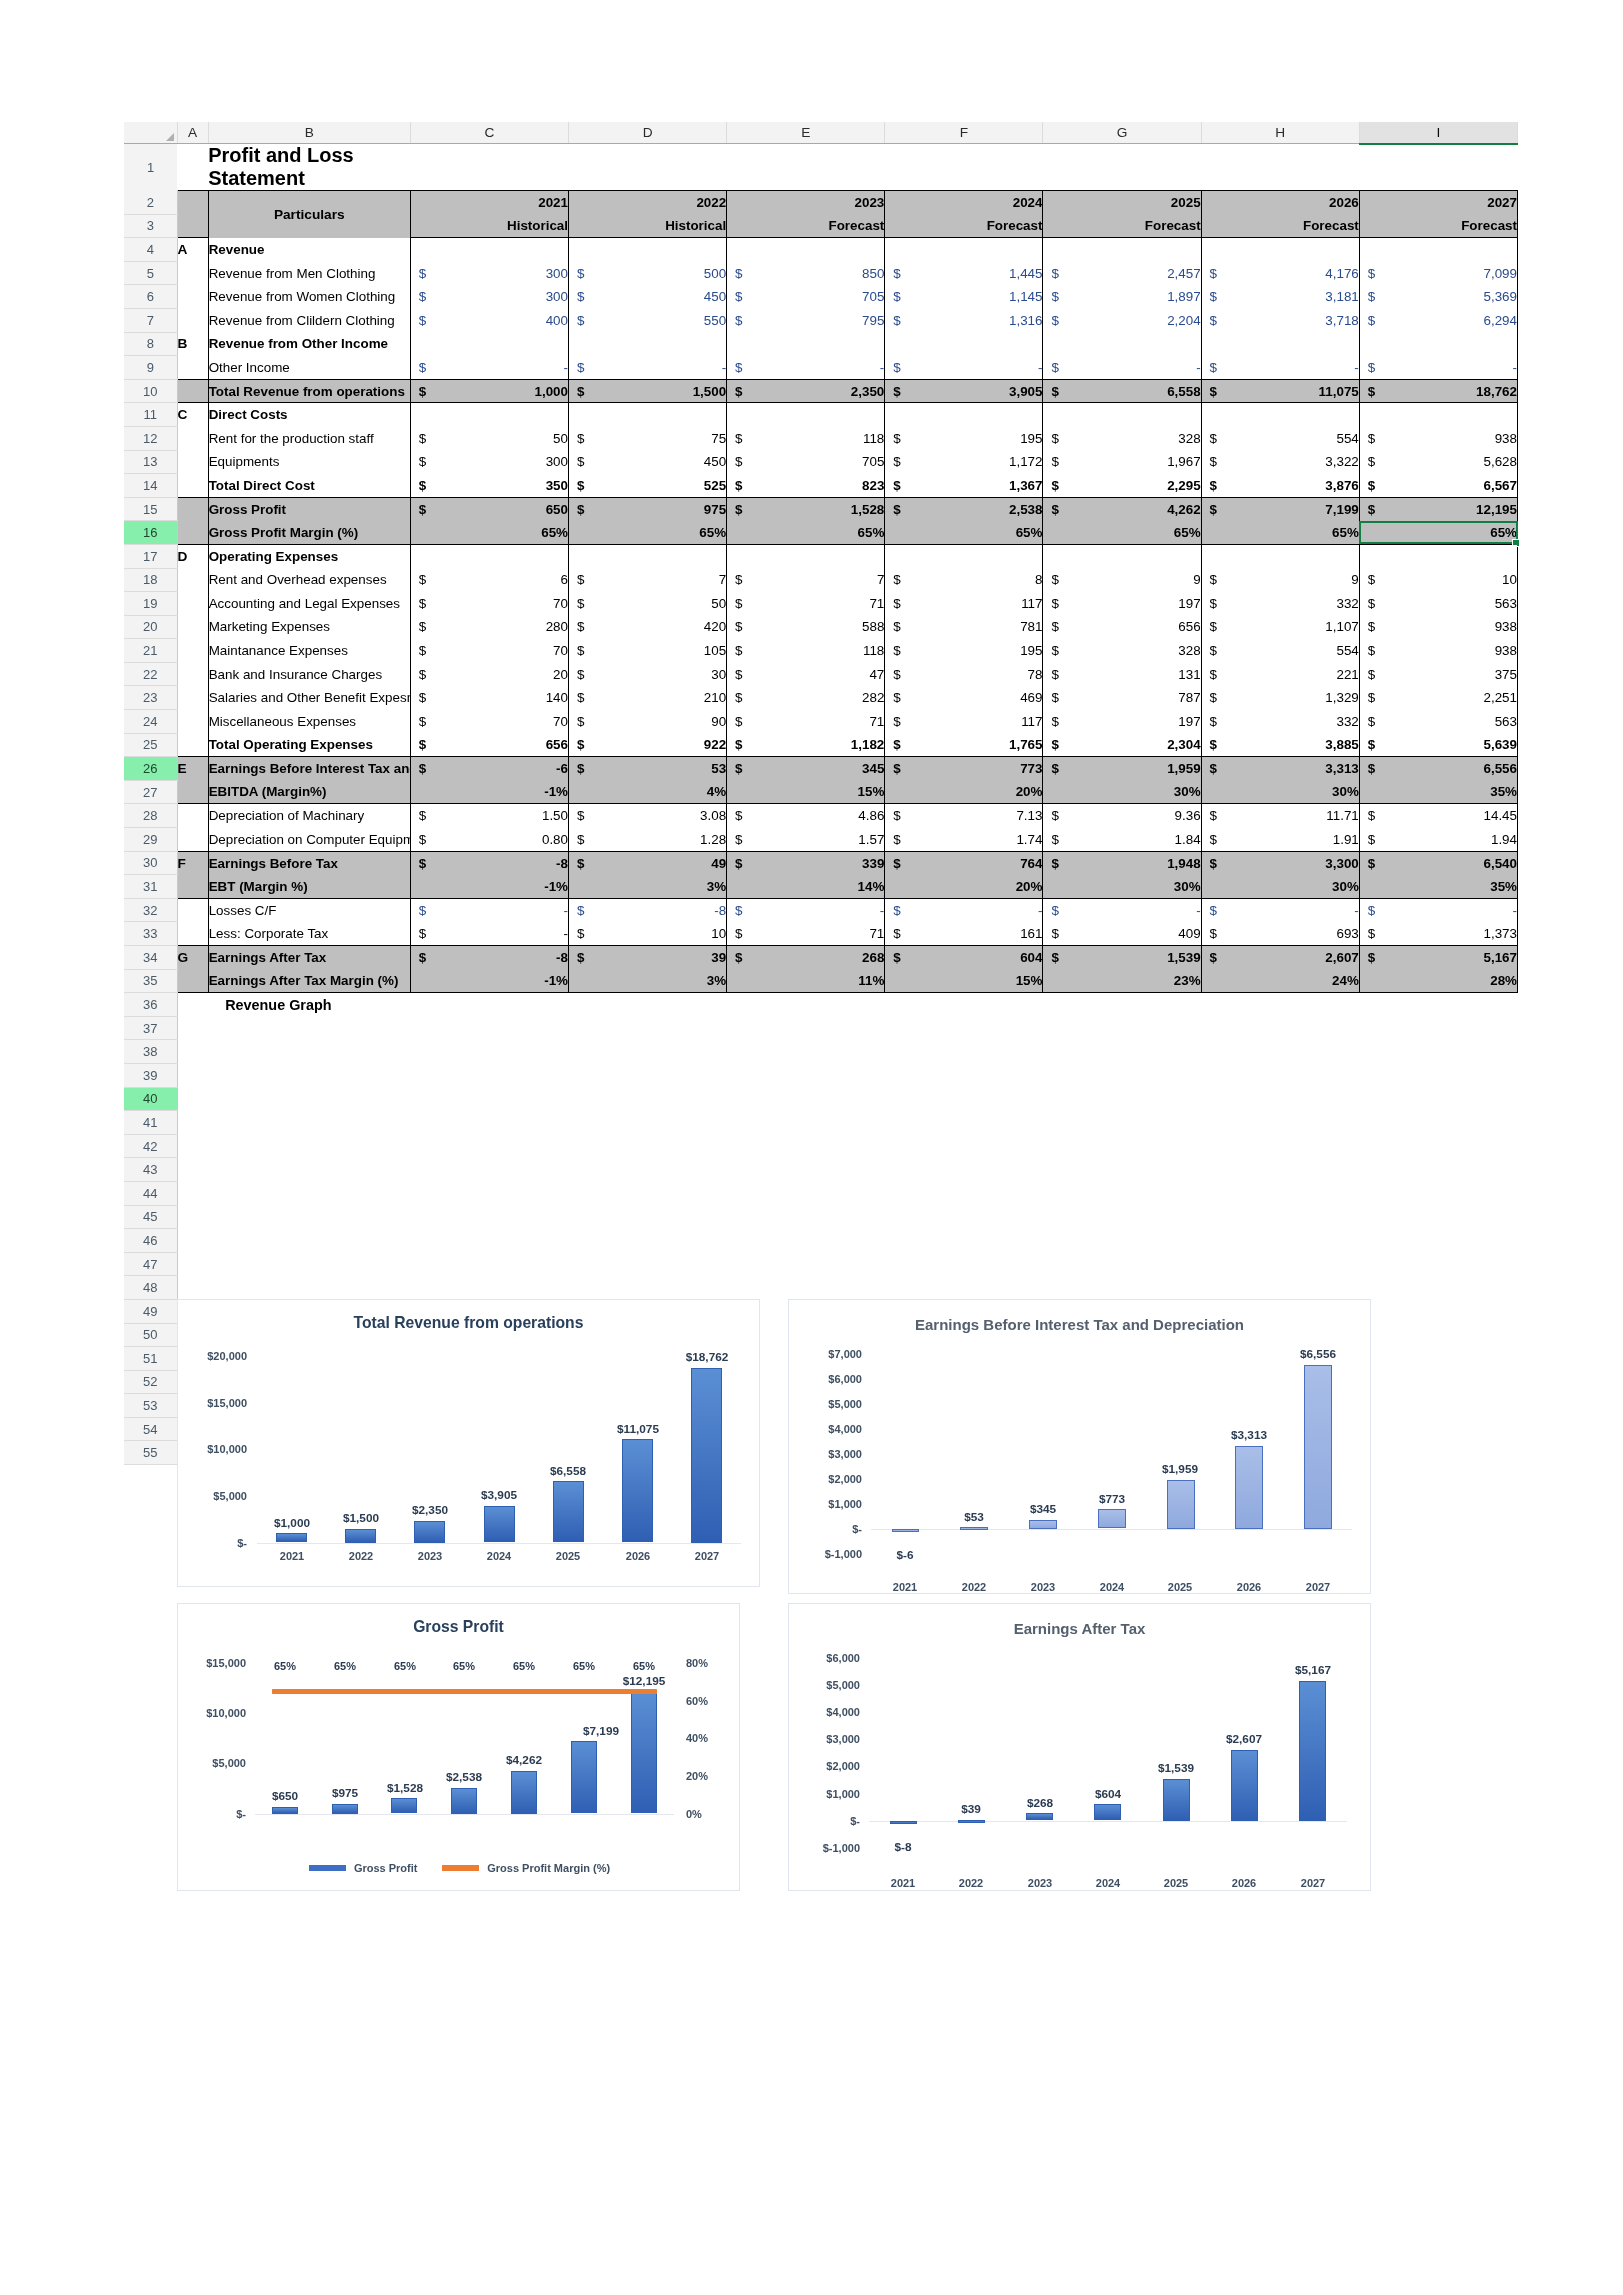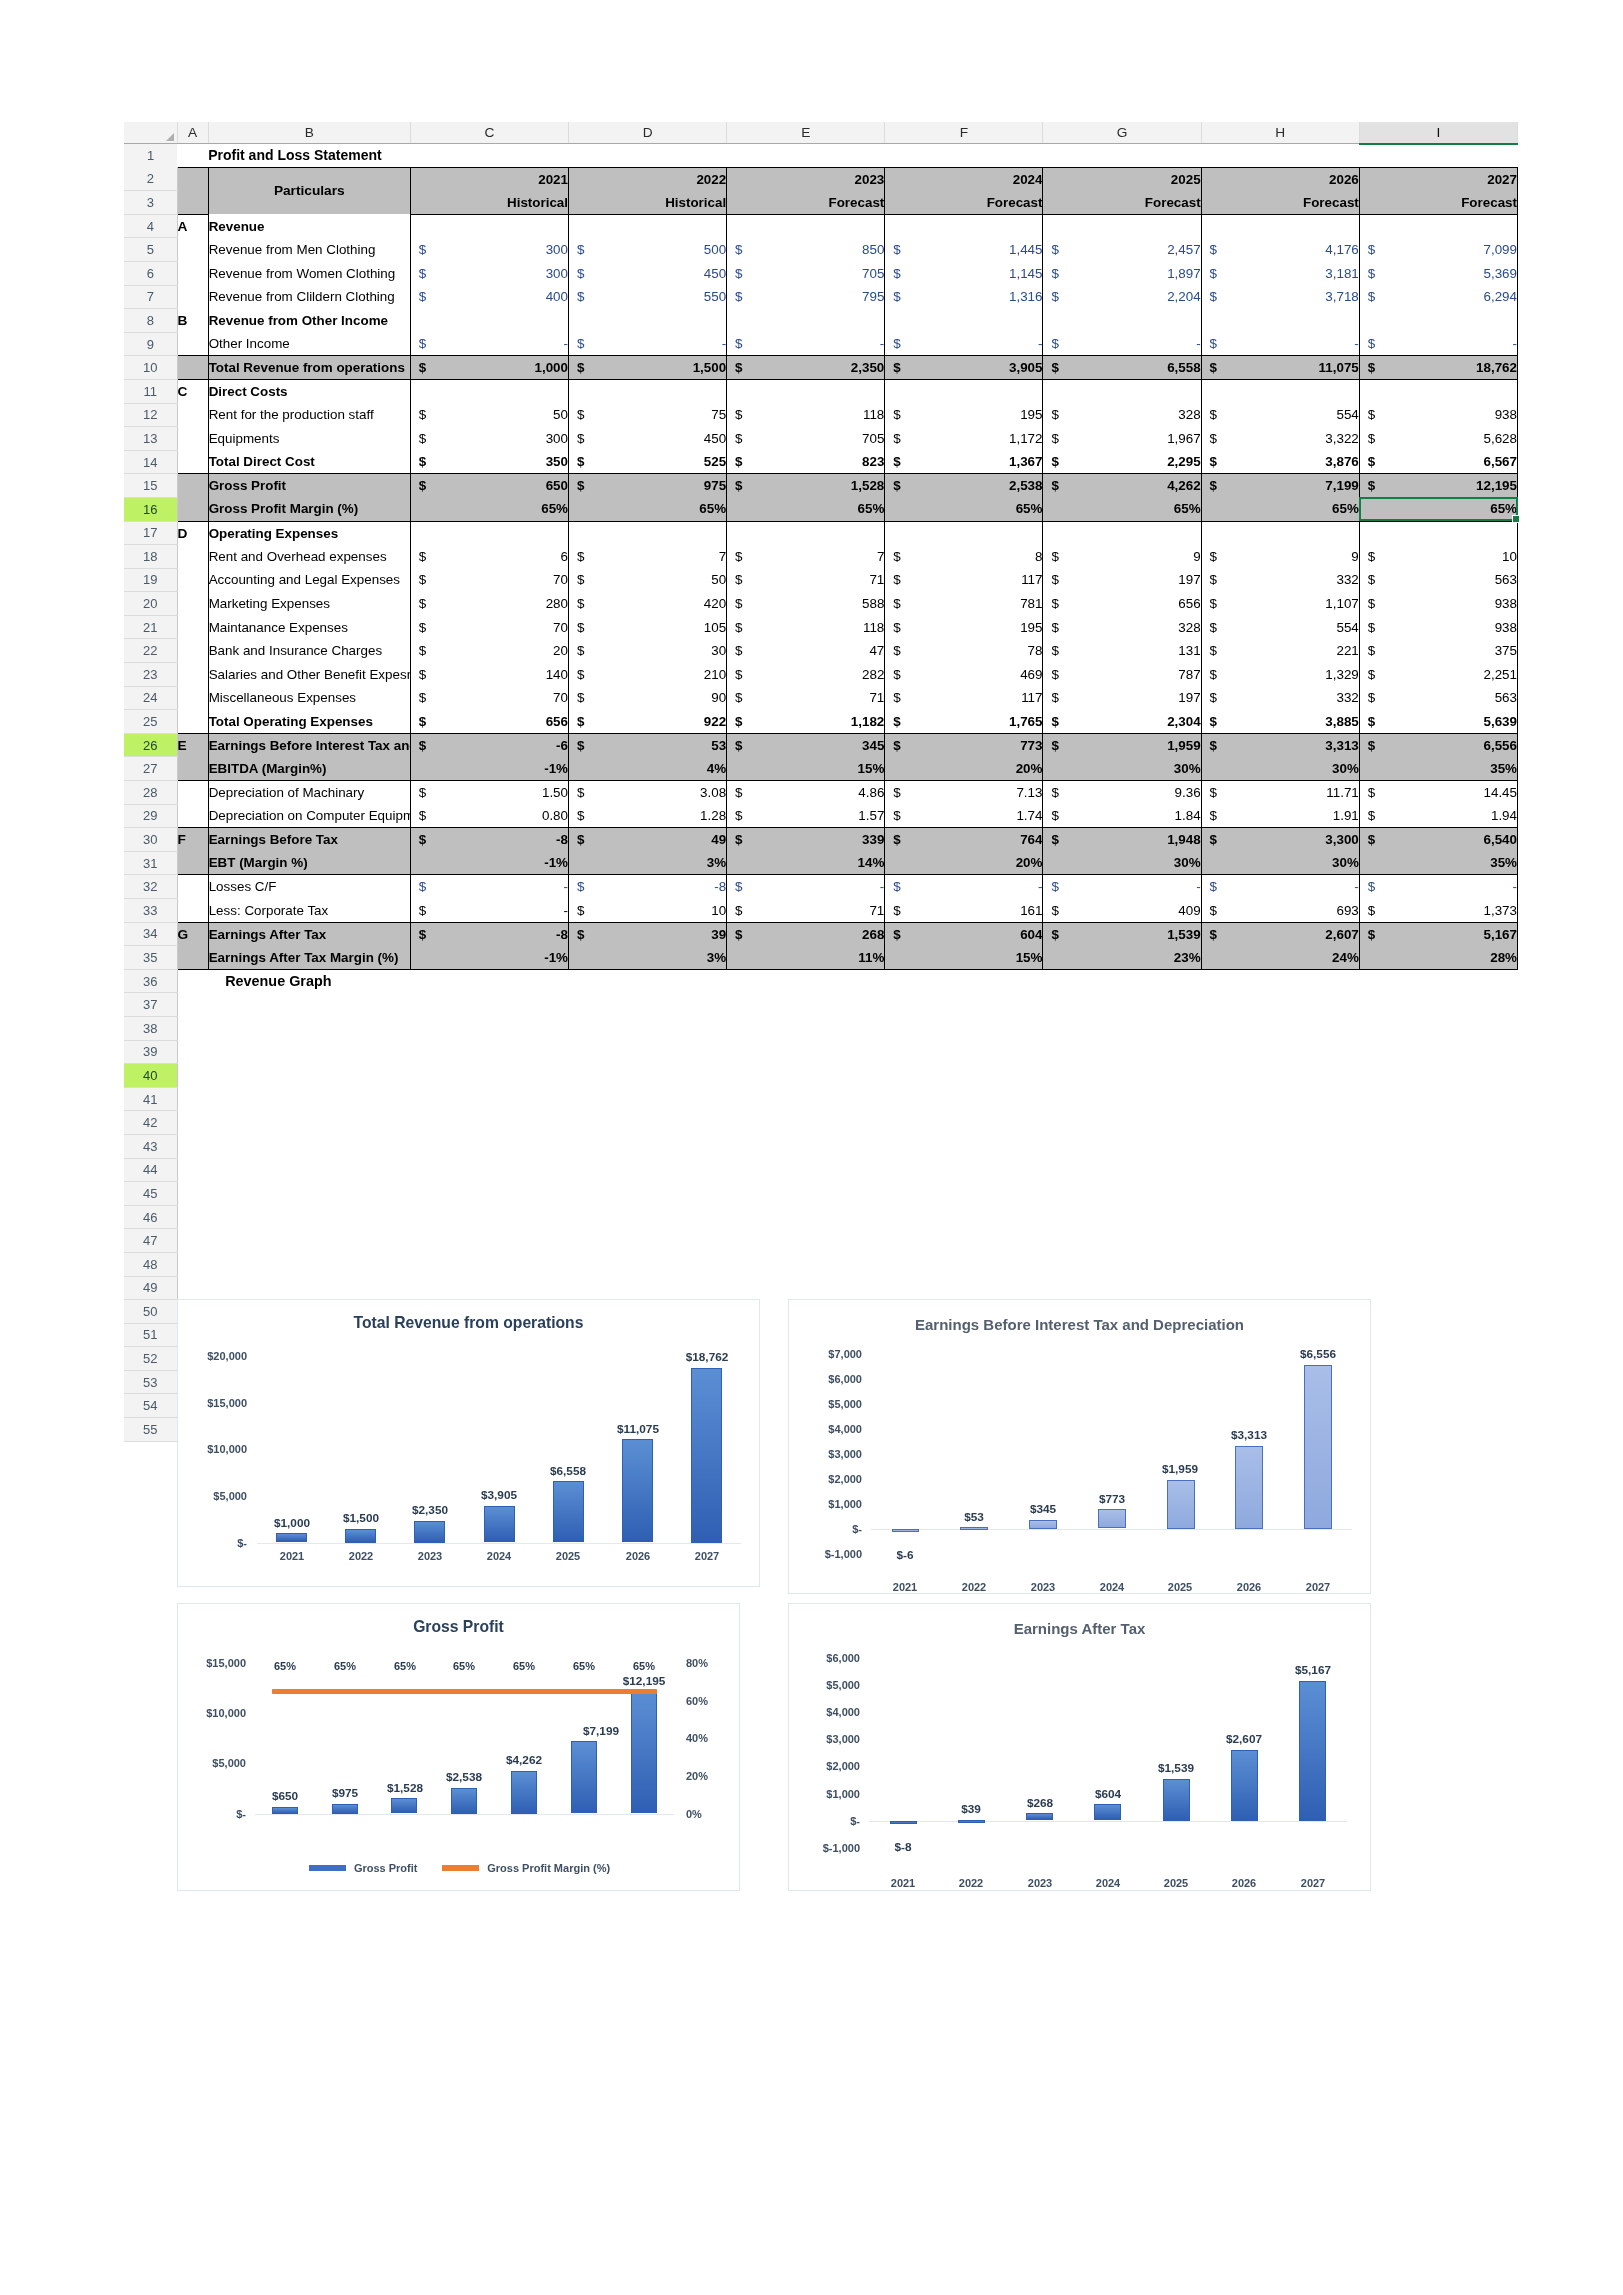--- a/index.html
+++ b/index.html
@@ -42,42 +42,42 @@
     border-bottom:1.3px solid #a9a9a9;
   }
   .colhdr td.sel{background:#e2e2e2;border-bottom:2.6px solid #137e43;color:#0d0d0d;}
   .colhdr td.corner{background:#f3f3f3;position:relative;}
   .colhdr td.corner::after{content:"";position:absolute;right:2.6px;bottom:2px;border-style:solid;border-width:0 0 8.5px 8.5px;border-color:transparent transparent #b0b0b0 transparent;}
 
   td.rn{
     background:#f3f3f3;color:#4a5a68;font-size:13px;text-align:center;vertical-align:middle;
     border-right:0.7px solid #c9c9c9;border-bottom:0.7px solid #dcdcdc;
   }
-  td.rn.hl{background:#bef264;color:#20472f;}
+  td.rn.hl{background:#86efac;color:#20472f;}
 
   tr.r{height:23.6px;}
   td.c{border-right:0.7px solid #000;border-left:0.7px solid #000;vertical-align:middle;}
   td.lbl{padding-left:6.5px;}
   td.num{text-align:right;padding-right:9.2px;position:relative;}
   td.num .dol{position:absolute;left:7.9px;}
   td.plain{border:none;}
 
   .gray{background:#bfbfbf;}
   .white{background:#ffffff;}
   .b{font-weight:bold;}
   .blue{color:#2a4b8d;}
   .secletter{font-weight:bold;text-align:left;padding-left:3.9px;font-size:13.7px;}
   .indent1{padding-left:19.6px;}
   .indent2{padding-left:26px;}
 
   .tb-top{border-top:1.6px solid #000;}
   .tb-bot{border-bottom:1.6px solid #000;}
 
   .title-row td{border:none;}
-  .title-txt{font-weight:bold;font-size:14px;padding-left:17px;}
+  .title-txt{font-weight:bold;font-size:20px;padding-left:17px;}
 
   .selcell{outline:2px solid #137e43;outline-offset:-2px;position:relative;}
   .selcell::after{content:"";position:absolute;right:-2.6px;bottom:-2.6px;width:5.9px;height:5.9px;background:#137e43;border:0.7px solid #fff;}
 
   
   .charts{position:absolute;left:177px;top:1299px;width:1217px;}
   .chart-box{
     position:absolute;background:#fff;border:0.7px solid #dfe6ef;box-sizing:border-box;
   }
   .ch1{left:0;top:0;width:583px;height:288px;}

